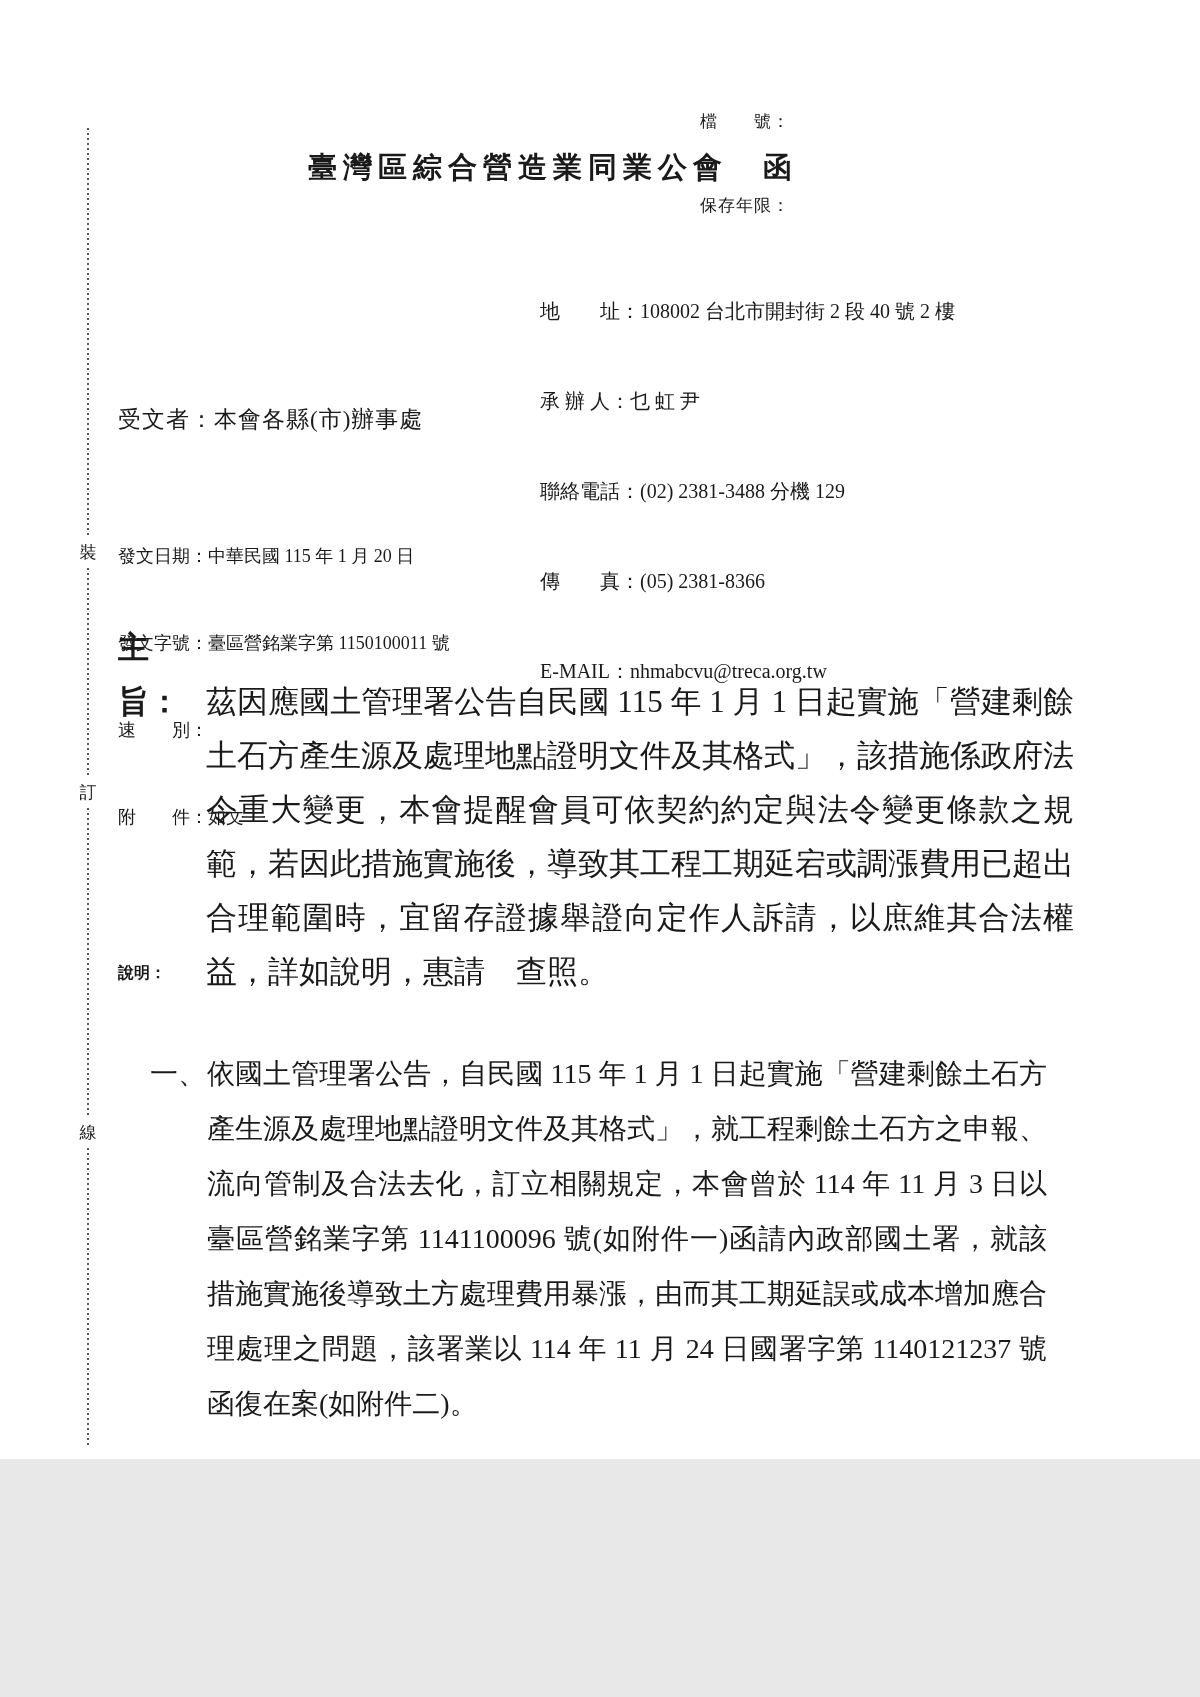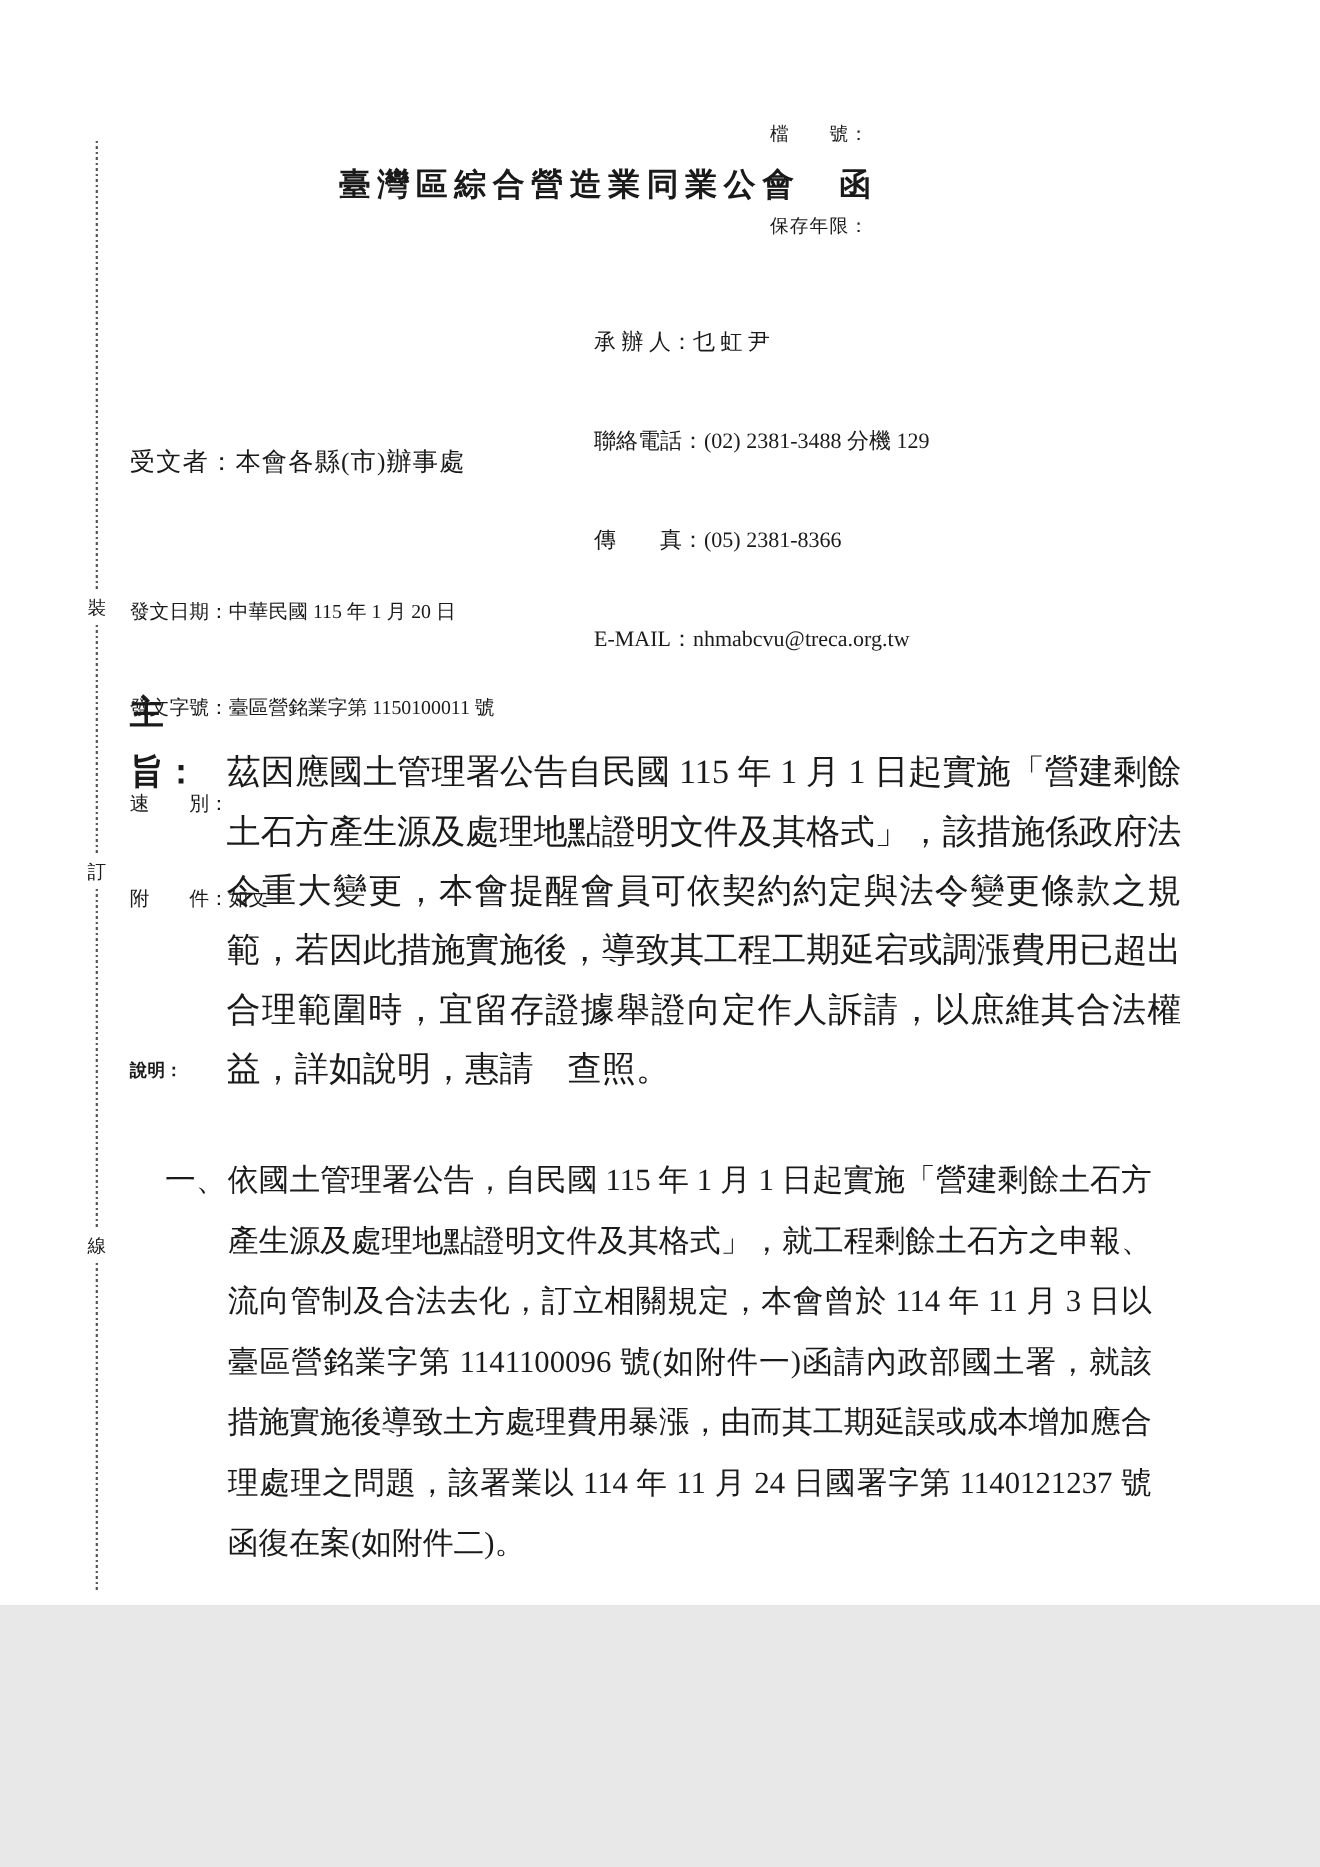--- a/index.html
+++ b/index.html
@@ -167,20 +167,21 @@
   </div>
 
   <div class="binding-line"></div>
   <div class="binding-char c0">裝</div>
   <div class="binding-char c1">訂</div>
   <div class="binding-char c2">線</div>
 
   <div class="doc-title">臺灣區綜合營造業同業公會　函</div>
 
   <div class="info-block">
+    <div>地　　址：108002 台北市開封街 2 段 40 號 2 樓</div>
     <div>承 辦 人：乜 虹 尹</div>
     <div>聯絡電話：(02) 2381-3488 分機 129</div>
     <div>傳　　真：(05) 2381-8366</div>
     <div>E-MAIL：nhmabcvu@treca.org.tw</div>
   </div>
 
   <div class="recipient">受文者：本會各縣(市)辦事處</div>
 
   <div class="meta-block">
     <div>發文日期：中華民國 115 年 1 月 20 日</div>

